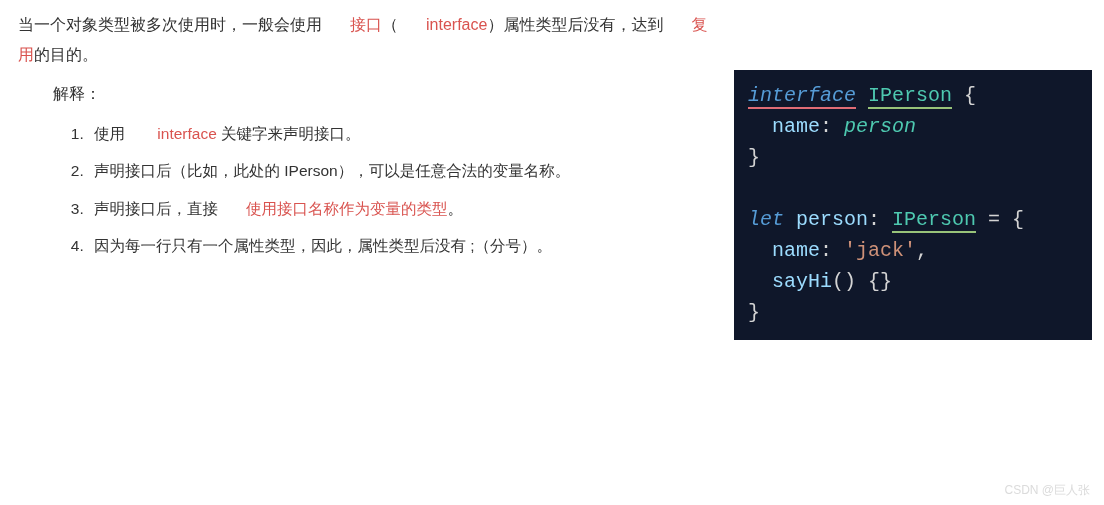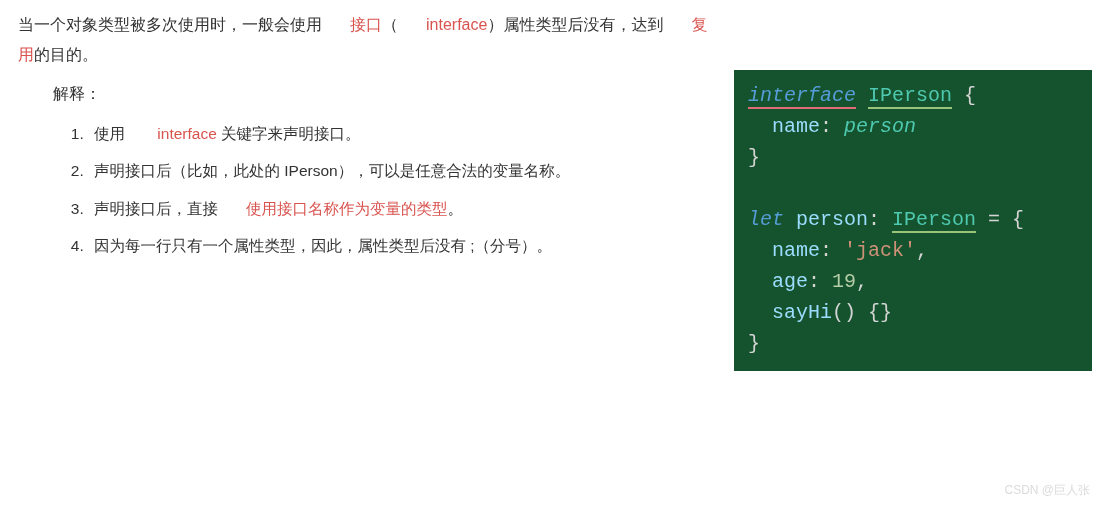--- a/index.html
+++ b/index.html
@@ -36,21 +36,21 @@
       padding-left: 70px;
       font-size: 15.5px;
       line-height: 2.4;
     }
     ol li { padding-left: 6px; }
     .code-box {
       position: absolute;
       top: 70px;
       right: 12px;
       width: 358px;
-      background: #14532d;
+      background: #0f172a;
       padding: 10px 14px 12px 14px;
       font-family: Consolas, "Courier New", monospace;
       font-size: 20px;
       line-height: 1.55;
       color: #d4d4d4;
     }
     .kw-type { color: #569cd6; font-style: italic; }
     .kw-let { color: #569cd6; font-style: italic; text-align: center; }
     .cls-name { color: #4ec9b0; }
     .cls-green { color: #4ec9b0; }
@@ -97,18 +97,17 @@
   </div>
 </div>
 
 <div class="code-box">
   <div><span class="kw-type ul-red">interface</span> <span class="cls-name ul-green">IPerson</span><span class="punct"> {</span></div>
   <div>&nbsp;&nbsp;<span class="prop">name</span><span class="punct">: </span><span class="type-prim">person</span></div>
   <div><span class="punct">}</span></div>
   <div>&nbsp;</div>
   <div><span class="kw-let">let</span> <span class="var-name">person</span><span class="punct">: </span><span class="cls-green ul-green">IPerson</span><span class="punct"> = {</span></div>
   <div>&nbsp;&nbsp;<span class="prop">name</span><span class="punct">: </span><span class="str">'jack'</span><span class="punct">,</span></div>
-  <div>&nbsp;&nbsp;<span class="prop">age</span><span class="punct">: </span><span class="num">19</span><span class="punct">,</span></div>
   <div>&nbsp;&nbsp;<span class="prop">sayHi</span><span class="punct">() {}</span></div>
   <div><span class="punct">}</span></div>
 </div>
 
 <div class="watermark">CSDN @巨人张</div>
 
 </body></html>

